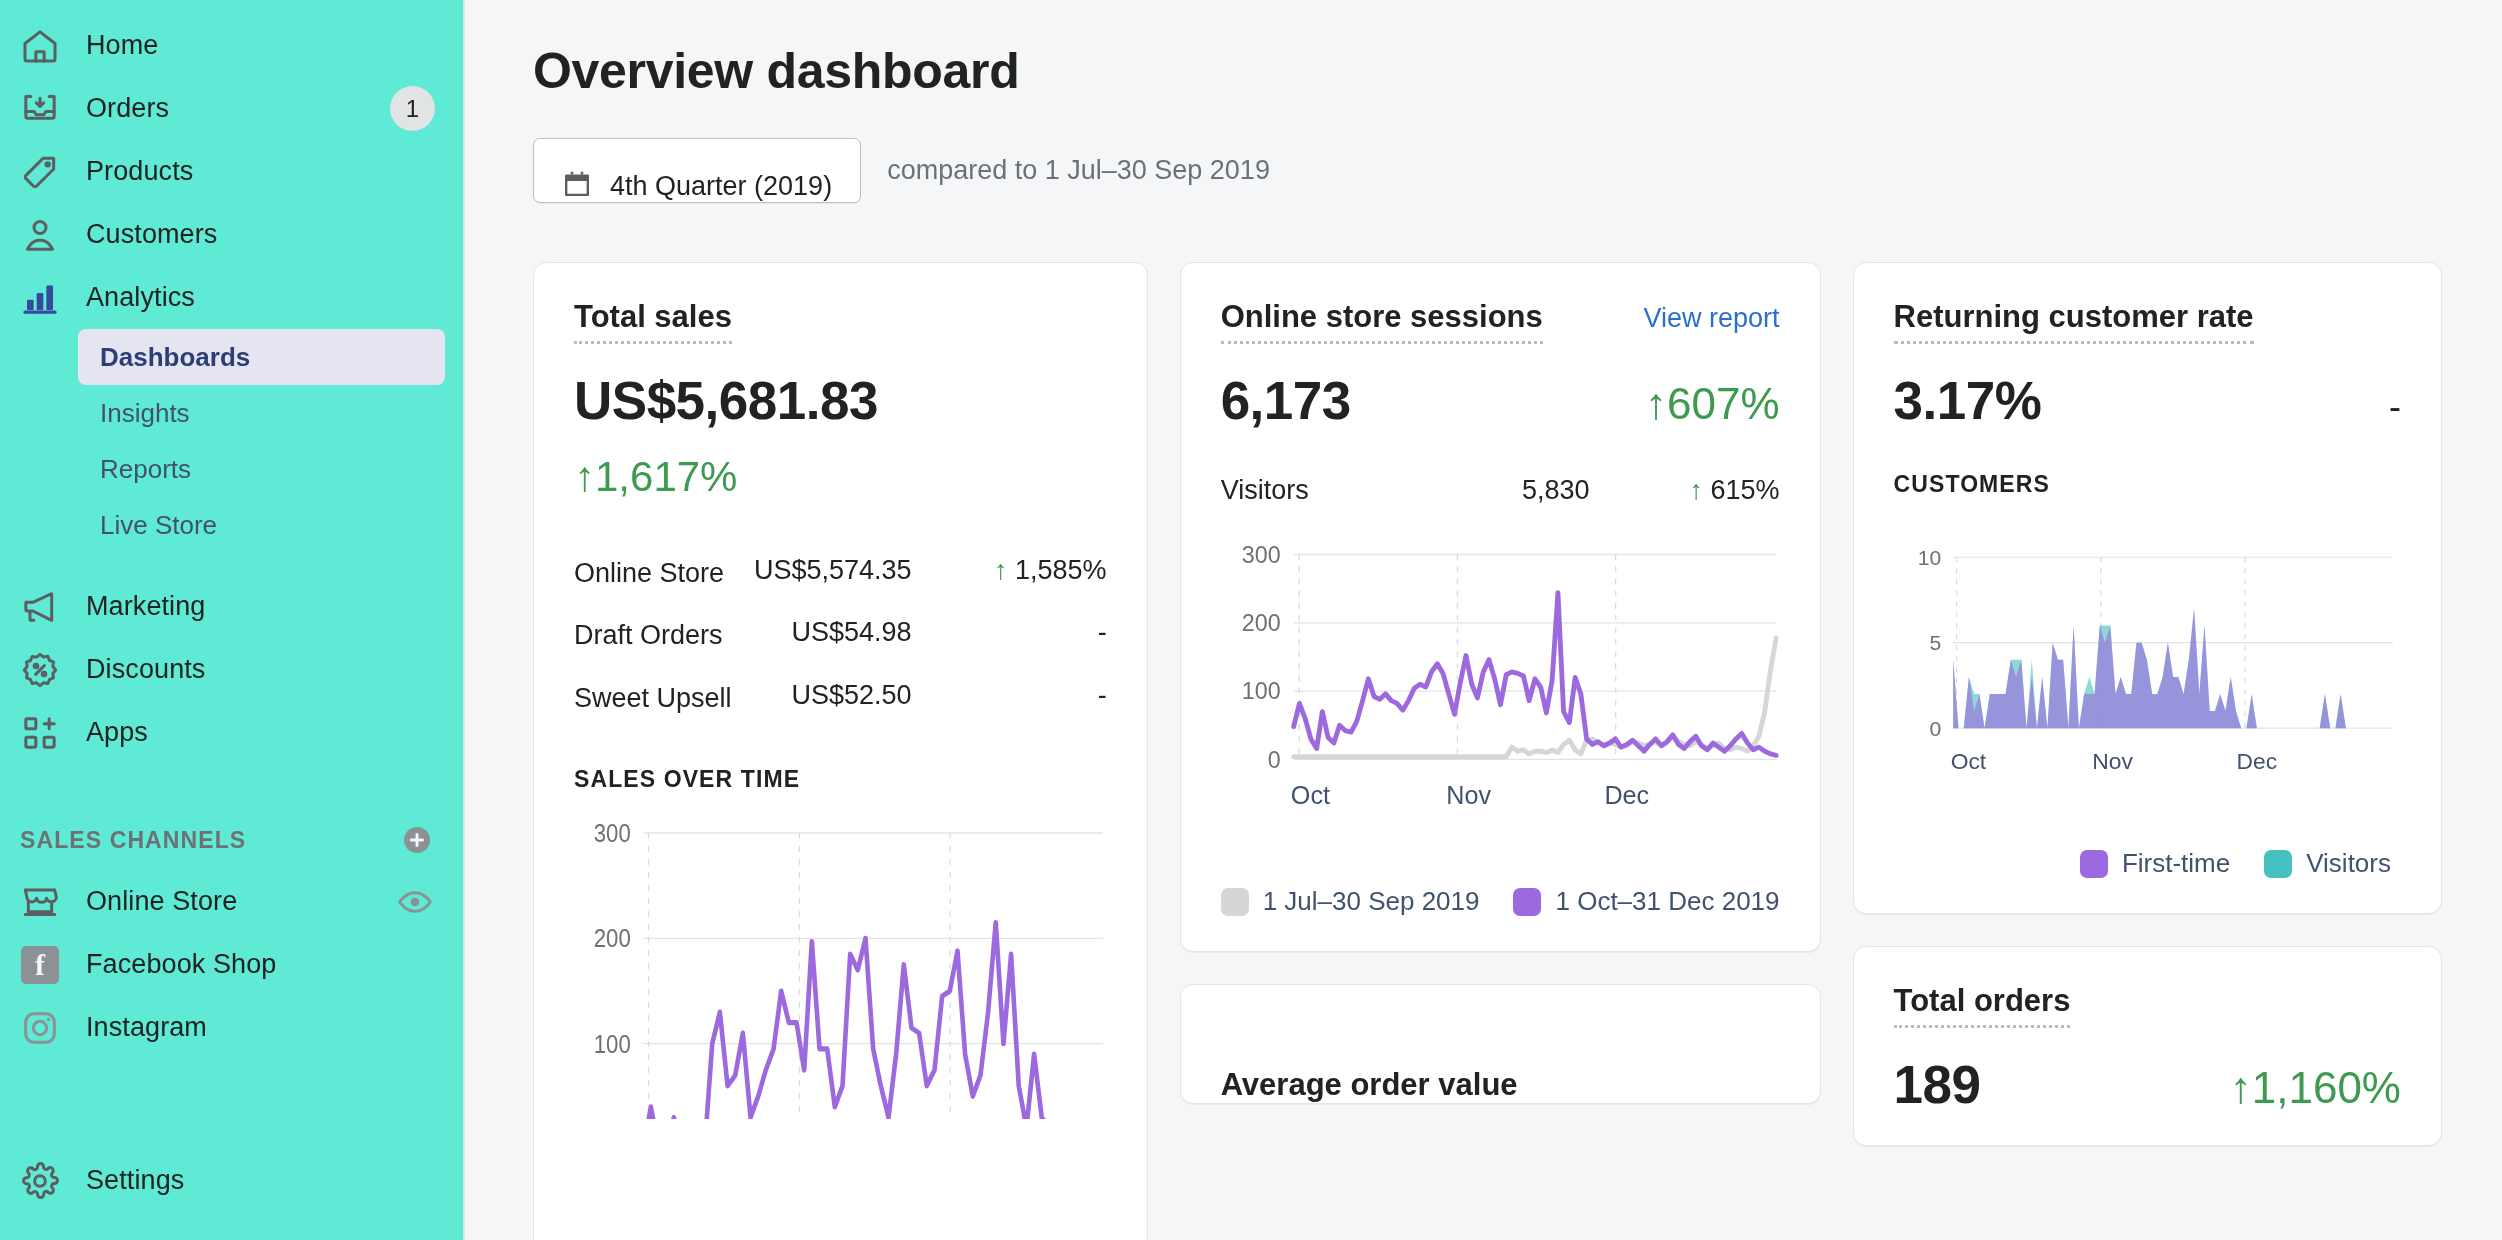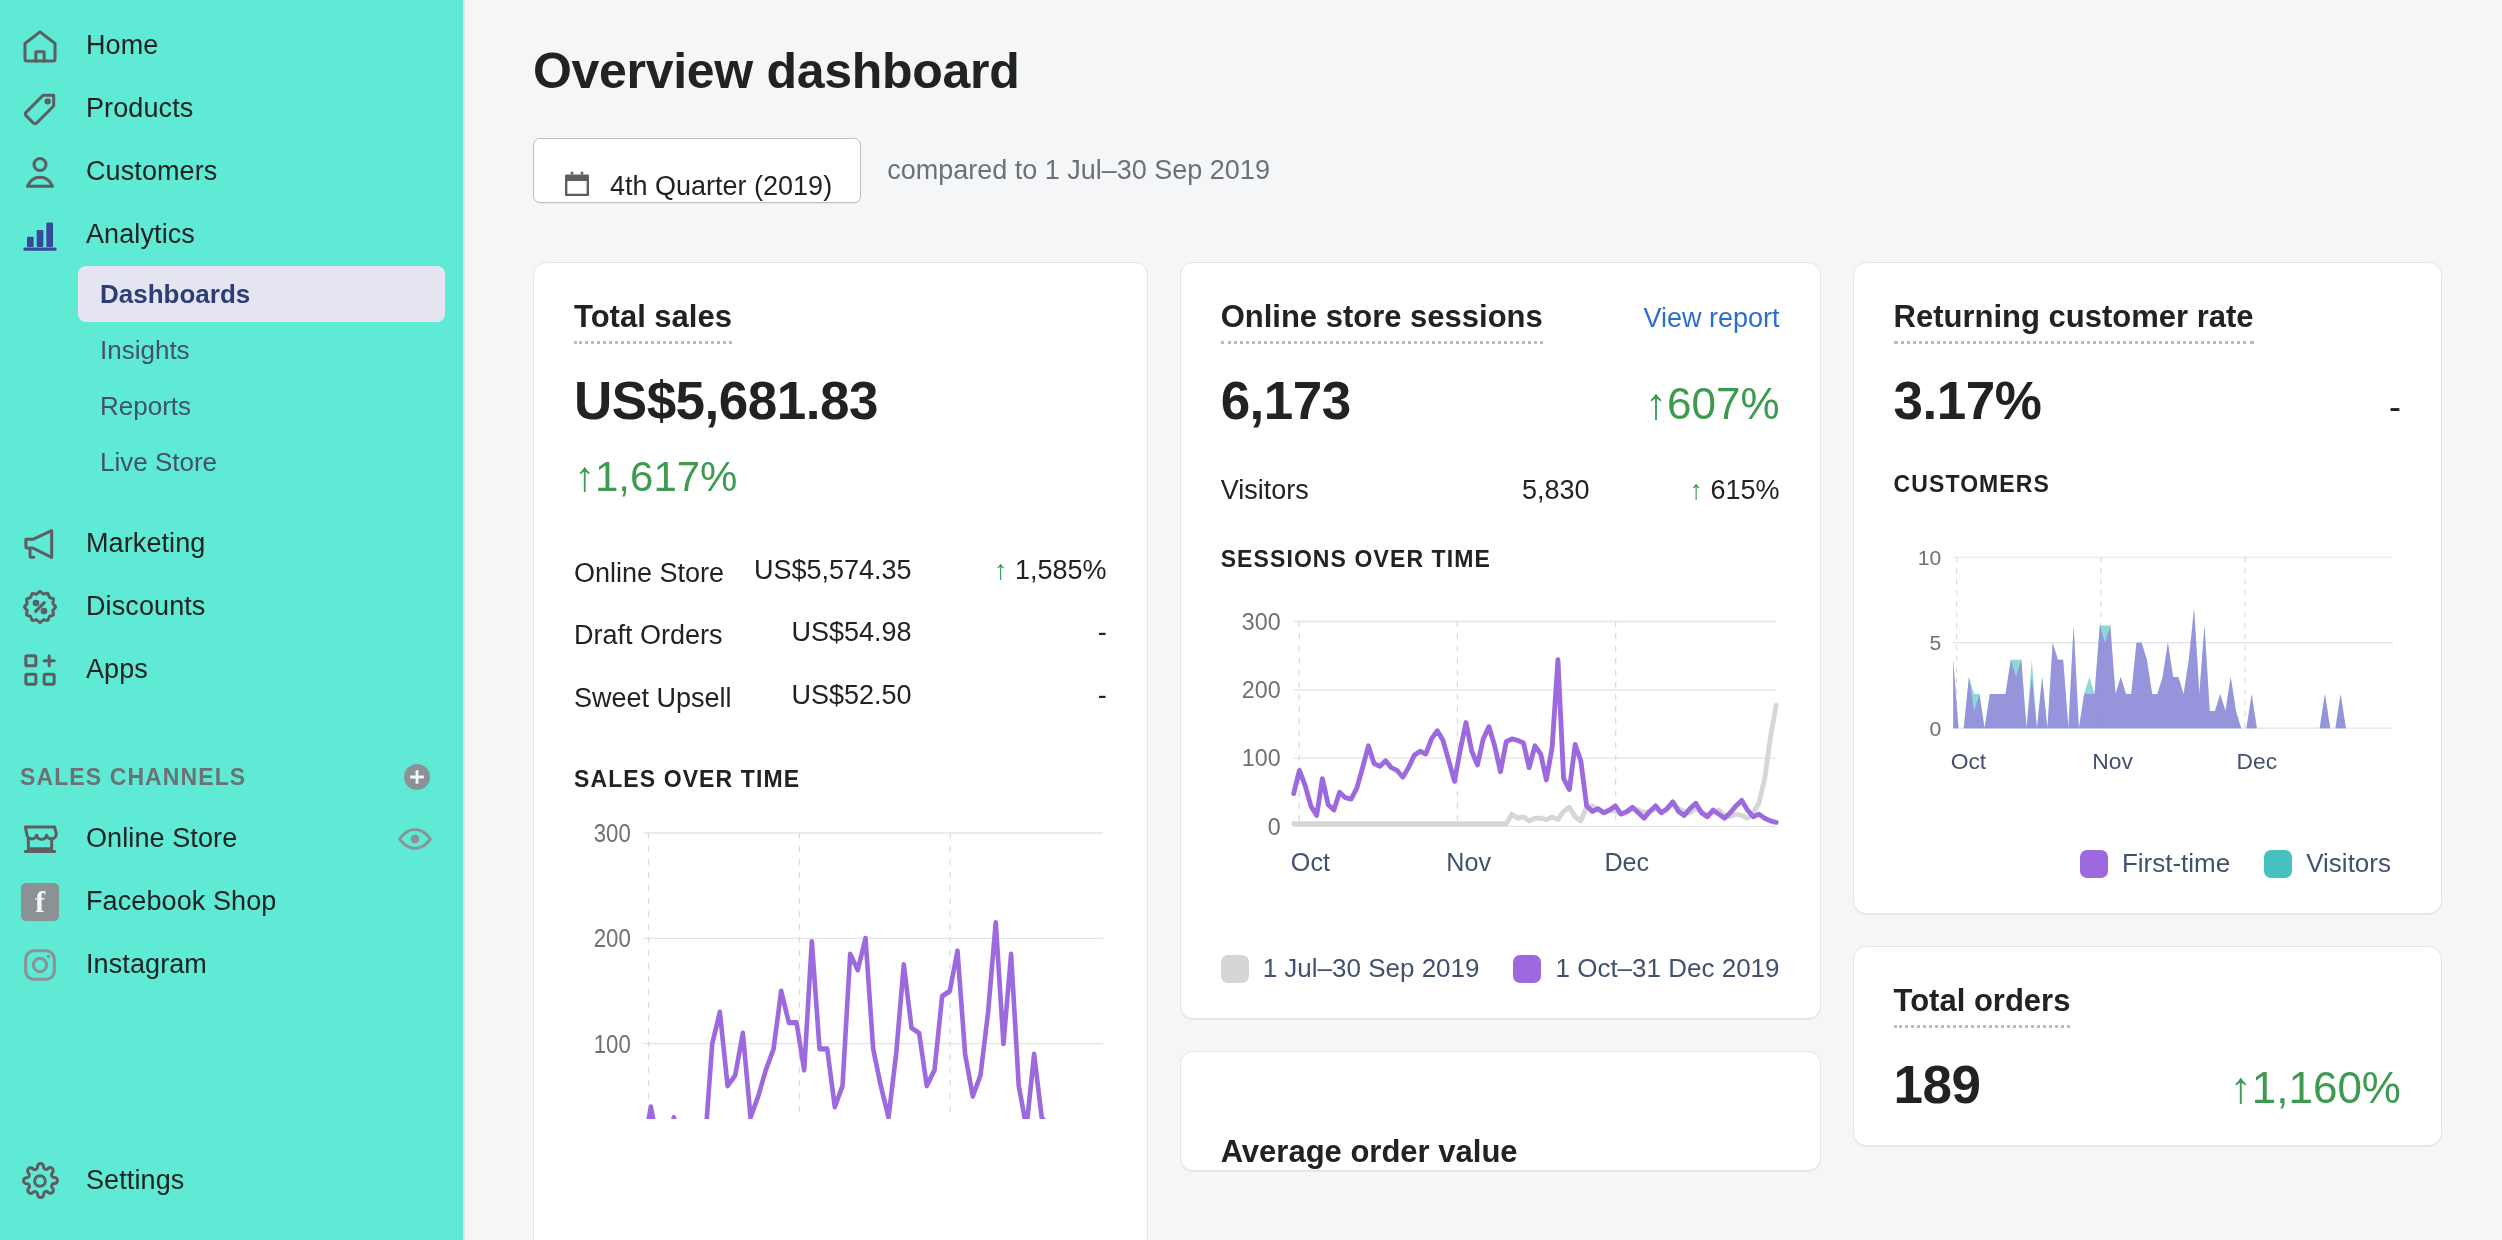--- a/index.html
+++ b/index.html
@@ -162,20 +162,31 @@
     <div class="nav-item">
       <span class="nav-icon">
         <svg width="40" height="40" viewBox="0 0 24 24" fill="none" stroke="#5C5F62" stroke-width="1.8" stroke-linecap="round" stroke-linejoin="round">
           <path d="M3 10.5L12 3.5l9 7V20a1 1 0 0 1-1 1H4a1 1 0 0 1-1-1z"></path>
           <path d="M9.5 21v-5.5h5V21"></path>
         </svg>
       </span>
       <span class="nav-label">Home</span>
     </div>
 
+    <div class="nav-item">
+      <span class="nav-icon">
+        <svg width="40" height="40" viewBox="0 0 24 24" fill="none" stroke="#5C5F62" stroke-width="1.8" stroke-linecap="round" stroke-linejoin="round">
+          <path d="M3.5 4.5h3M17.5 4.5h3M3.5 4.5v12a1 1 0 0 0 1 1h15a1 1 0 0 0 1-1v-12"></path>
+          <path d="M3.5 13.5h5l1.2 2h4.6l1.2-2h5"></path>
+          <path d="M12 5.5v5m0 0l-2.2-2.2M12 10.5l2.2-2.2"></path>
+        </svg>
+      </span>
+      <span class="nav-label">Orders</span>
+      <span class="nav-badge">1</span>
+    </div>
 
     <div class="nav-item">
       <span class="nav-icon">
         <svg width="40" height="40" viewBox="0 0 24 24" fill="none" stroke="#5C5F62" stroke-width="1.8" stroke-linecap="round" stroke-linejoin="round">
           <path d="M20.2 3.8h-6.4L3.6 14a1.4 1.4 0 0 0 0 2l4.4 4.4a1.4 1.4 0 0 0 2 0L20.2 10.2z"></path>
           <circle cx="16.6" cy="7.4" r="1"></circle>
         </svg>
       </span>
       <span class="nav-label">Products</span>
     </div>
@@ -383,21 +394,20 @@
             <span class="metric-value">6,173</span>
             <span class="metric-delta">↑607%</span>
           </div>
 
           <div class="visitor-row">
             <span class="visitor-label">Visitors</span>
             <span class="visitor-val">5,830</span>
             <span class="visitor-delta"><span class="up">↑</span>&nbsp;<span>615%</span></span>
           </div>
 
-          <div class="chart-label">SESSIONS OVER TIME</div>
 
           <div class="chartbox" style="height:330px">
             <svg class="chart-svg" viewBox="0 0 600 330" style="height:330px">
               <g id="sessions-chart-g">
                   <line x1="78" y1="232" x2="596" y2="232" stroke="#E1E3E5" stroke-width="1.4"></line>
                   <text x="64" y="241" class="ylab">0</text>
                   <line x1="78" y1="158.66666666666669" x2="596" y2="158.66666666666669" stroke="#E1E3E5" stroke-width="1.4"></line>
                   <text x="64" y="167.66666666666669" class="ylab">100</text>
                   <line x1="78" y1="85.33333333333334" x2="596" y2="85.33333333333334" stroke="#E1E3E5" stroke-width="1.4"></line>
                   <text x="64" y="94.33333333333334" class="ylab">200</text>

